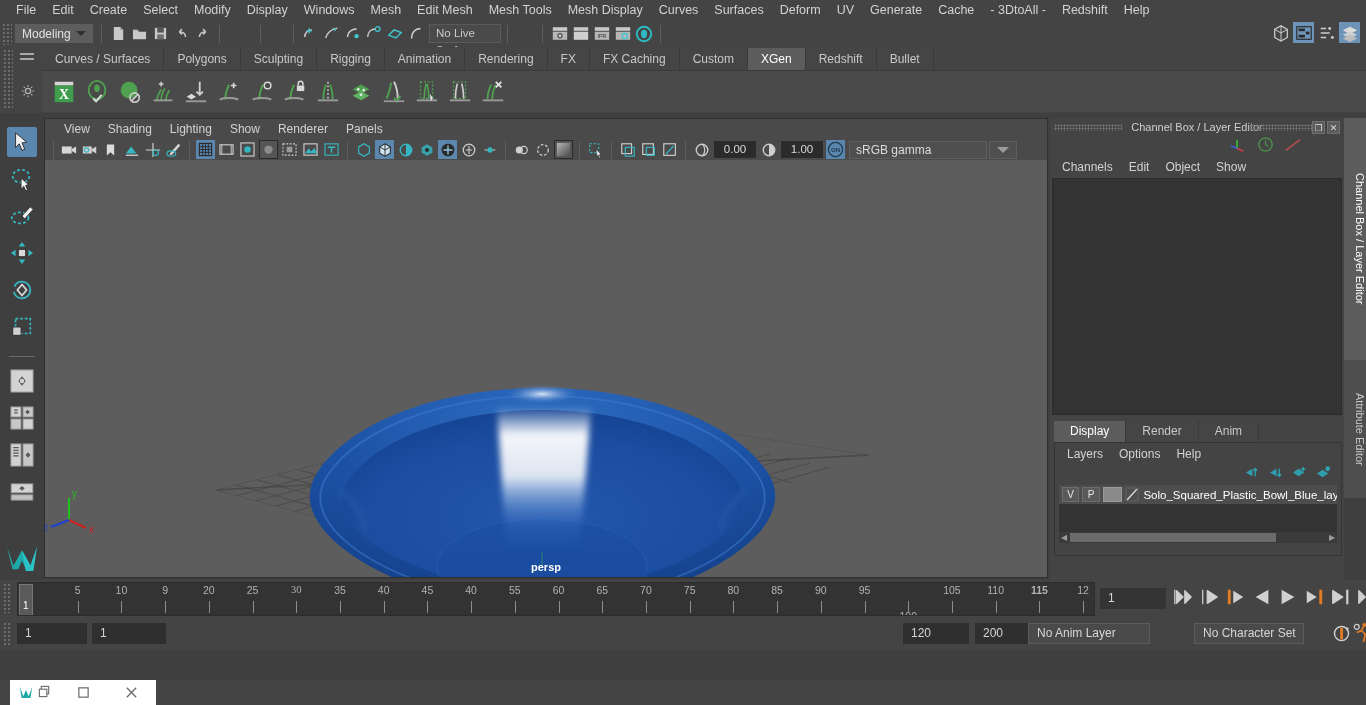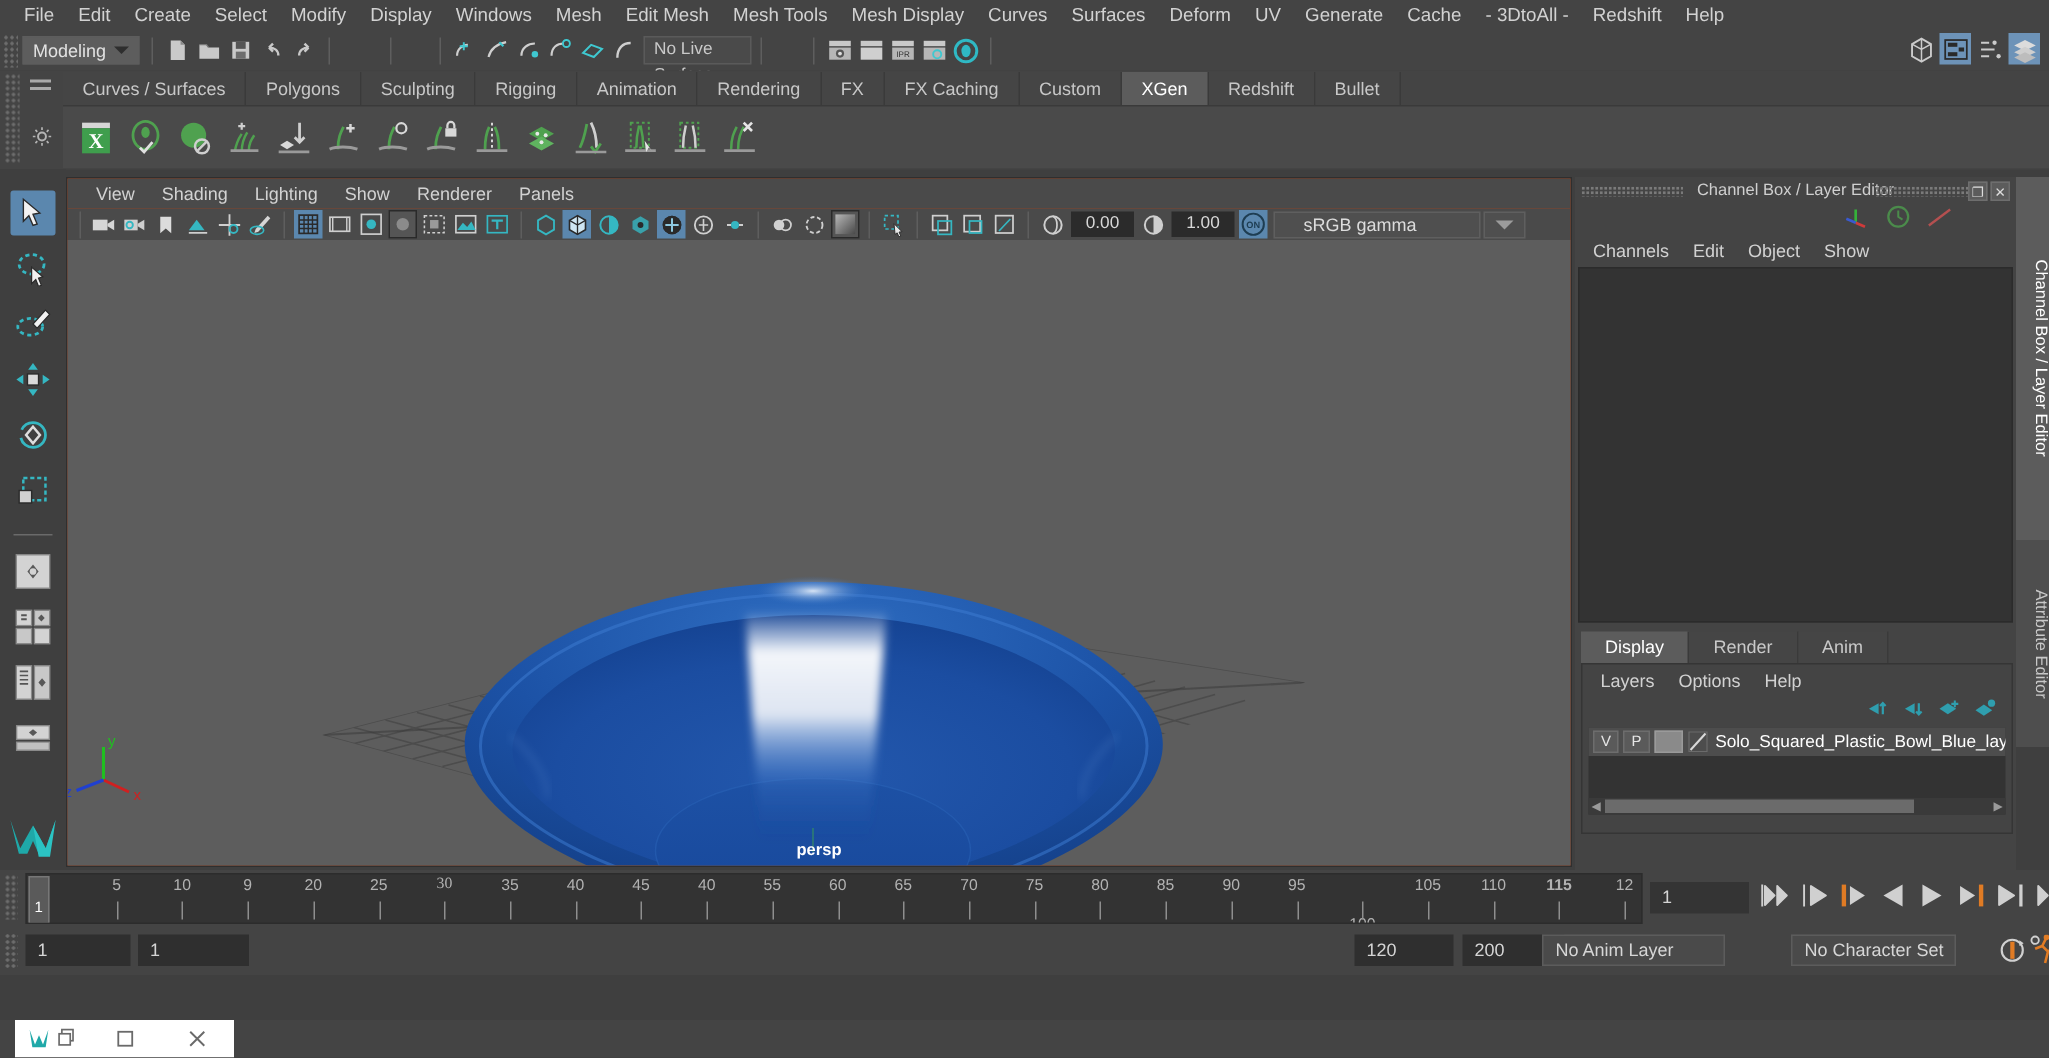--- a/index.html
+++ b/index.html
@@ -71,33 +71,33 @@
 
   
   .toolbox { position:absolute; left:0; top:113px; width:44px; height:467px; background:#3f3f3f;
              display:flex; flex-direction:column; align-items:center; padding-top:14px; }
   .tb { width:30px;height:30px;margin-bottom:7px; display:flex;align-items:center;justify-content:center; border-radius:2px;}
   .tb.sel { background:#5b87ae; }
   .tbdiv { width:26px;height:1px;background:#6a6a6a; margin:7px 0 9px 0;}
 
   
   .vp { position:absolute; left:44px; top:118px; width:1004px; height:460px;
-        background:#c2410c; border:1px solid #2f2f2f; }
+        background:#fdba74; border:1px solid #2f2f2f; }
   .vpmenu { position:absolute;left:0;top:0;width:100%;height:20px;background:#4a4a4a;
             display:flex;align-items:center;padding-left:10px;}
   .vpmenu .vm { padding:0 9px;font-size:12px;color:#d2d2d2;line-height:20px;cursor:default;}
   .vptools { position:absolute;left:0;top:20px;width:100%;height:21px;background:#4a4a4a;
              display:flex;align-items:center;padding-left:4px;}
   .vi { width:19px;height:19px;margin:0 1px;display:flex;align-items:center;justify-content:center;}
   .vi.on { background:#5b87ae; }
   .vi.frame { border:1px solid #2a2a2a; background:#555; }
   .numfield { width:42px;height:17px;background:#2b2b2b;color:#d8d8d8;font-size:11.5px;
               line-height:17px;text-align:center;margin:0 2px;}
   .gammabox { width:138px;height:18px;background:#4f4f4f;border:1px solid #5f5f5f;
-              color:#dcdcdc;font-size:12px;line-height:16px;padding-left:19px;margin-left:3px;}
+              color:#dcdcdc;font-size:12px;line-height:16px;padding-left:6px;margin-left:3px;}
   .gammaarr { width:28px;height:18px;background:#4f4f4f;border:1px solid #5f5f5f;margin-left:2px;
               display:flex;align-items:center;justify-content:center;}
   .canvas { position:absolute; left:0; top:41px; width:1002px; height:417px; overflow:hidden;
             background:#5d5d5d; }
   .perspLabel { position:absolute; left:0; right:0; bottom:4px; text-align:center;
                 font-size:11px; color:#ffffff; font-weight:bold; }
 
   
   .rpanel { position:absolute; left:1050px; top:118px; width:294px; height:462px; background:#444444; }
   .rp-title { position:relative; height:18px; display:flex; align-items:center; justify-content:center;

